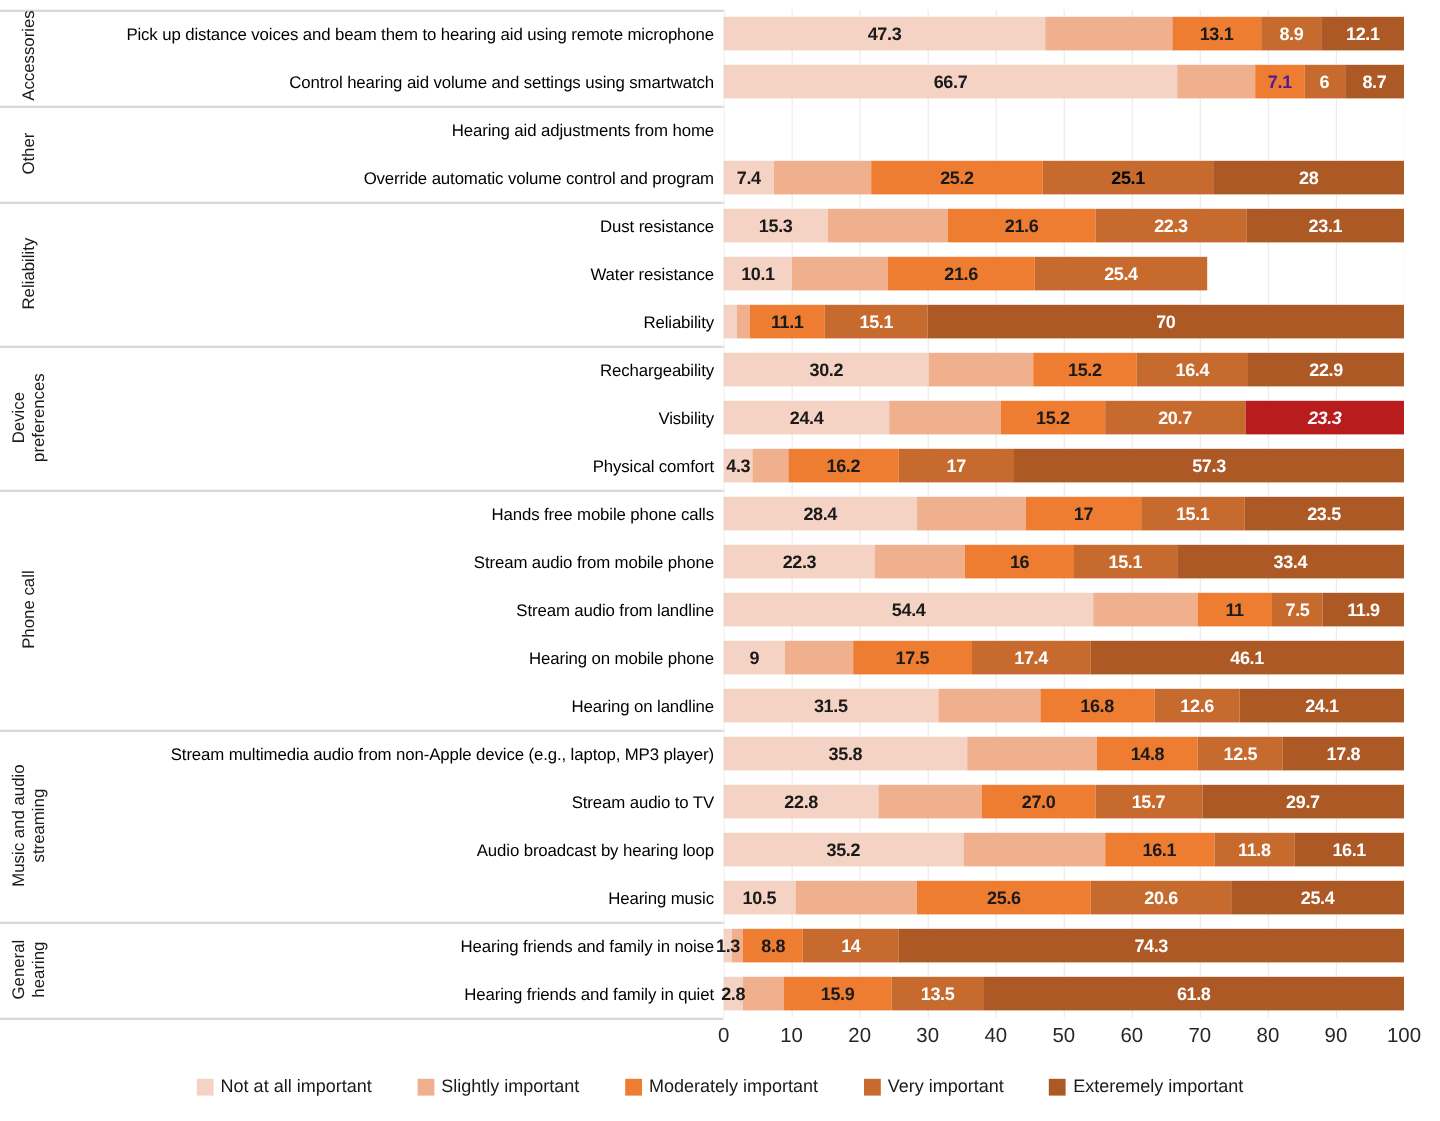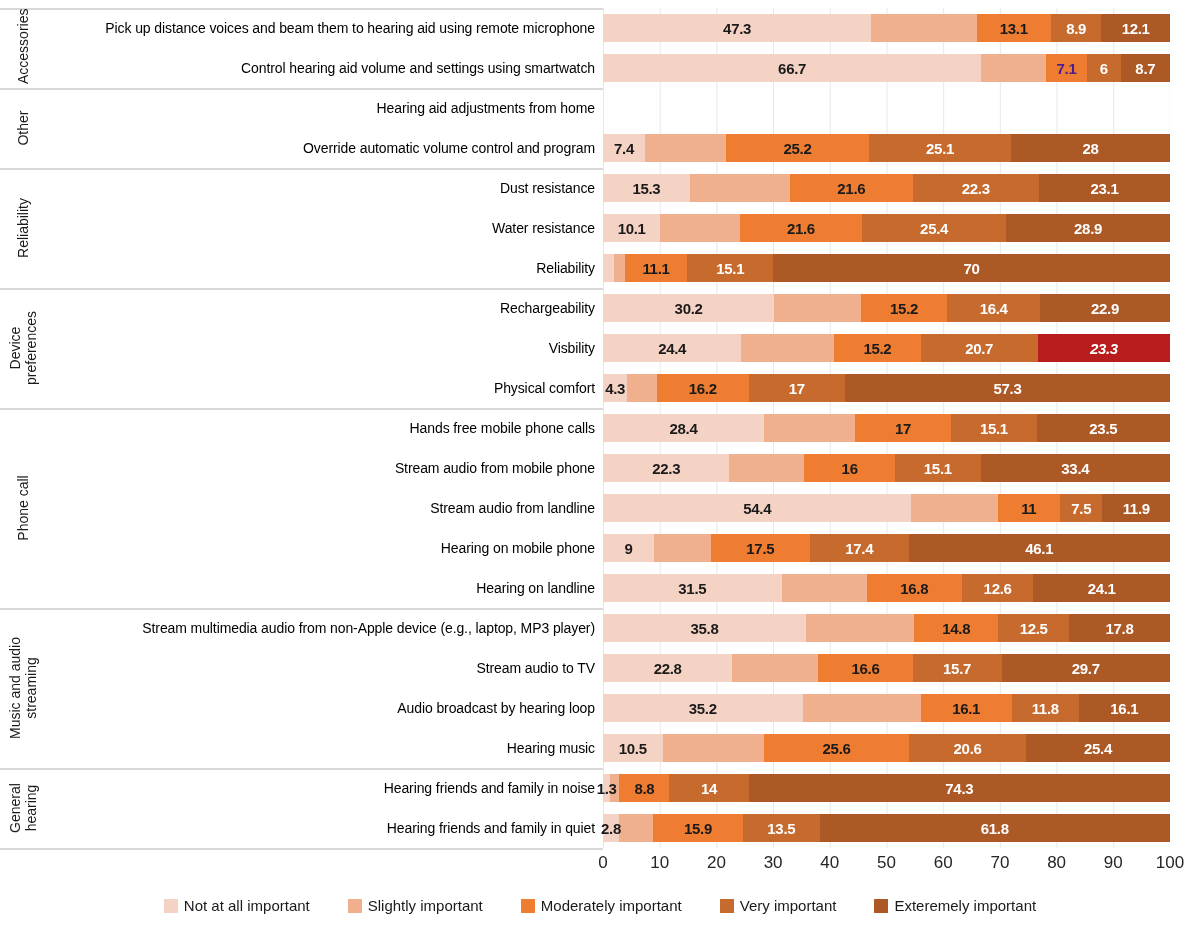--- a/index.html
+++ b/index.html
@@ -115,21 +115,21 @@
             <div class="row-label">Override automatic volume control and program</div>
             <div class="bar">
               <div class="seg" style="width: 7.4%; background: rgb(245, 211, 196);">
                 <span style="color: rgb(26, 26, 26);">7.4</span>
               </div>
               <div class="seg" style="width: 14.3%; background: rgb(241, 176, 141);"></div>
               <div class="seg" style="width: 25.2%; background: rgb(238, 125, 49);">
                 <span style="color: rgb(26, 26, 26);">25.2</span>
               </div>
               <div class="seg" style="width: 25.1%; background: rgb(199, 106, 46);">
-                <span style="color: #ffffff;">25.1</span>
+                <span style="color: #000000;">25.1</span>
               </div>
               <div class="seg" style="width: 28%; background: rgb(172, 89, 38);">
                 <span style="color: rgb(255, 255, 255);">28</span>
               </div>
             </div>
           </div>
         </div>
       </div>
       <div class="group">
         <div class="group-label-cell">
@@ -159,23 +159,20 @@
             <div class="bar">
               <div class="seg" style="width: 10.1%; background: rgb(245, 211, 196);">
                 <span style="color: rgb(26, 26, 26);">10.1</span>
               </div>
               <div class="seg" style="width: 14%; background: rgb(241, 176, 141);"></div>
               <div class="seg" style="width: 21.6%; background: rgb(238, 125, 49);">
                 <span style="color: rgb(26, 26, 26);">21.6</span>
               </div>
               <div class="seg" style="width: 25.4%; background: rgb(199, 106, 46);">
                 <span style="color: rgb(255, 255, 255);">25.4</span>
-              </div>
-              <div class="seg" style="width: 28.9%; background: rgb(172, 89, 38);">
-                <span style="color: rgb(255, 255, 255);">28.9</span>
               </div>
             </div>
           </div>
           <div class="row">
             <div class="row-label">Reliability</div>
             <div class="bar">
               <div class="seg" style="width: 1.9%; background: rgb(245, 211, 196);"></div>
               <div class="seg" style="width: 1.9%; background: rgb(241, 176, 141);"></div>
               <div class="seg" style="width: 11.1%; background: rgb(238, 125, 49);">
                 <span style="color: rgb(26, 26, 26);">11.1</span>
@@ -372,21 +369,21 @@
             </div>
           </div>
           <div class="row">
             <div class="row-label">Stream audio to TV</div>
             <div class="bar">
               <div class="seg" style="width: 22.8%; background: rgb(245, 211, 196);">
                 <span style="color: rgb(26, 26, 26);">22.8</span>
               </div>
               <div class="seg" style="width: 15.2%; background: rgb(241, 176, 141);"></div>
               <div class="seg" style="width: 16.6%; background: rgb(238, 125, 49);">
-                <span style="color: rgb(26, 26, 26);">16.6</span>
+                <span style="color: rgb(26, 26, 26);">27.0</span>
               </div>
               <div class="seg" style="width: 15.7%; background: rgb(199, 106, 46);">
                 <span style="color: rgb(255, 255, 255);">15.7</span>
               </div>
               <div class="seg" style="width: 29.7%; background: rgb(172, 89, 38);">
                 <span style="color: rgb(255, 255, 255);">29.7</span>
               </div>
             </div>
           </div>
           <div class="row">

